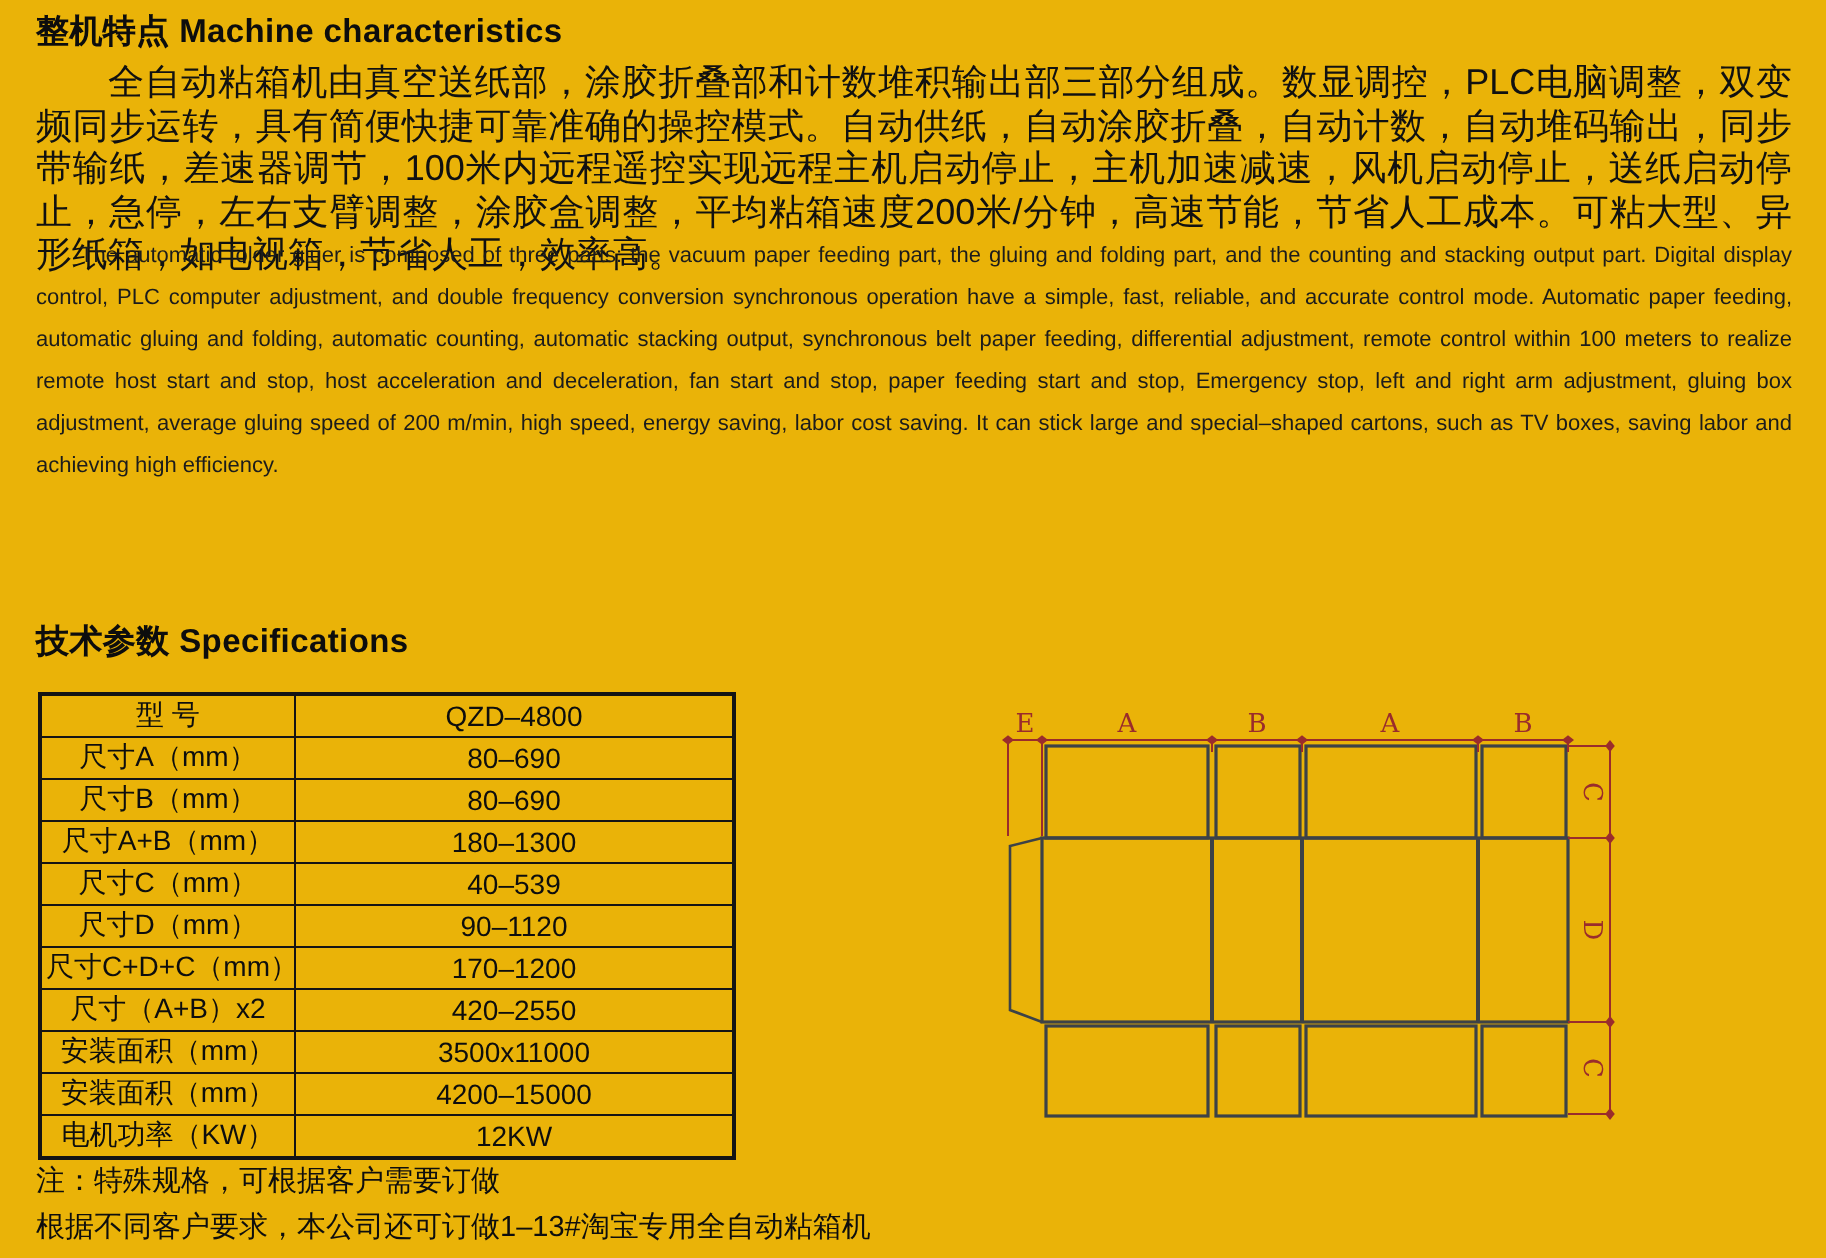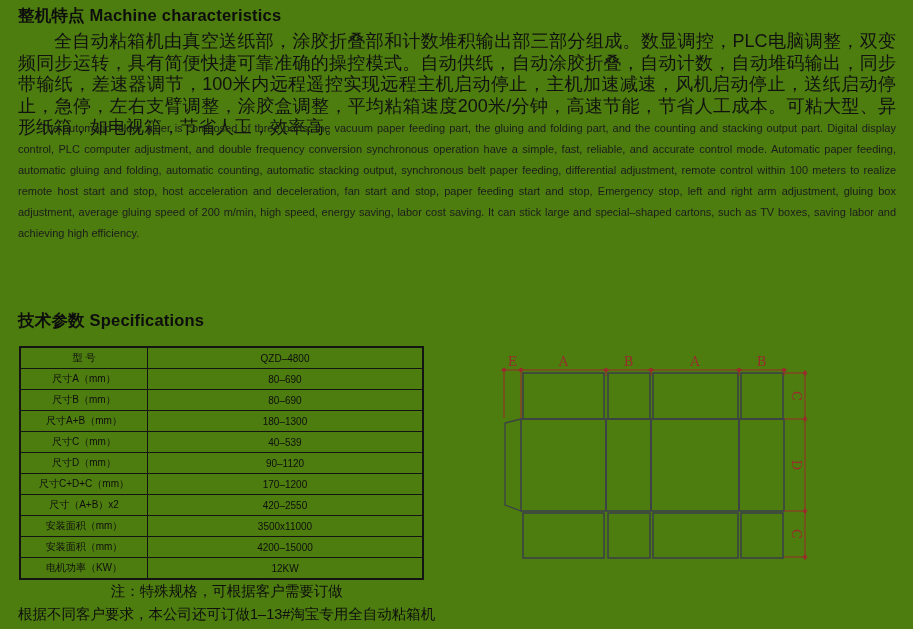--- a/index.html
+++ b/index.html
@@ -1,43 +1,43 @@
 <!DOCTYPE html>
 <html><head>
 <meta charset="utf-8">
 <style>
   html,body { margin:0; padding:0; background:#ffffff; }
   .page {
-    position:relative; width:913px; height:629px; background:#4d7c0f;
+    position:relative; width:913px; height:629px; background:#eab308;
     font-family:"Liberation Sans","DejaVu Sans",sans-serif; color:#151515;
     overflow:hidden;
   }
   .sec-title {
     position:absolute; left:18px; font-size:16.5px; font-weight:bold;
     letter-spacing:0.2px; color:#0d0d0d; white-space:nowrap;
   }
   .title-1 { top:5px; }
   .title-2 { top:310px; }
   .para {
     position:absolute; left:18px; width:878px; text-align:justify;
     text-indent:2em; margin:0;
   }
   .para-cn { top:31px; font-size:18px; line-height:21.5px; color:#111; }
   .para-en { top:118px; font-size:11px; line-height:21px; color:#1c1c1c; }
   table.specs {
-    position:absolute; left:19px; top:346px; width:405px;
-    border-collapse:collapse; font-size:10px; color:#0e0e0e;
+    position:absolute; left:19px; top:346px; width:349px;
+    border-collapse:collapse; font-size:14px; color:#0e0e0e;
     border:2px solid #141414; table-layout:fixed;padding-left:44px;
   }
   table.specs td {
     border:1px solid #141414; height:20px; text-align:center;
     padding:0 2px; vertical-align:middle; white-space:nowrap; overflow:hidden;
   }
   td.c-label { width:122px; }
-  .notes { position:absolute; left:18px; top:580px; font-size:14.5px; line-height:23px; color:#0e0e0e;text-align:center; }
+  .notes { position:absolute; left:18px; top:580px; font-size:14.5px; line-height:23px; color:#0e0e0e; }
   .notes div { white-space:nowrap; }
   svg.diagram { position:absolute; left:495px; top:345px; }
   .dim-text { font-family:"DejaVu Serif","Liberation Serif",serif; font-size:13px; }
 </style>
 </head>
 <body>
 
 <div class="page">
 
   <div class="sec-title title-1">整机特点 Machine characteristics</div>

